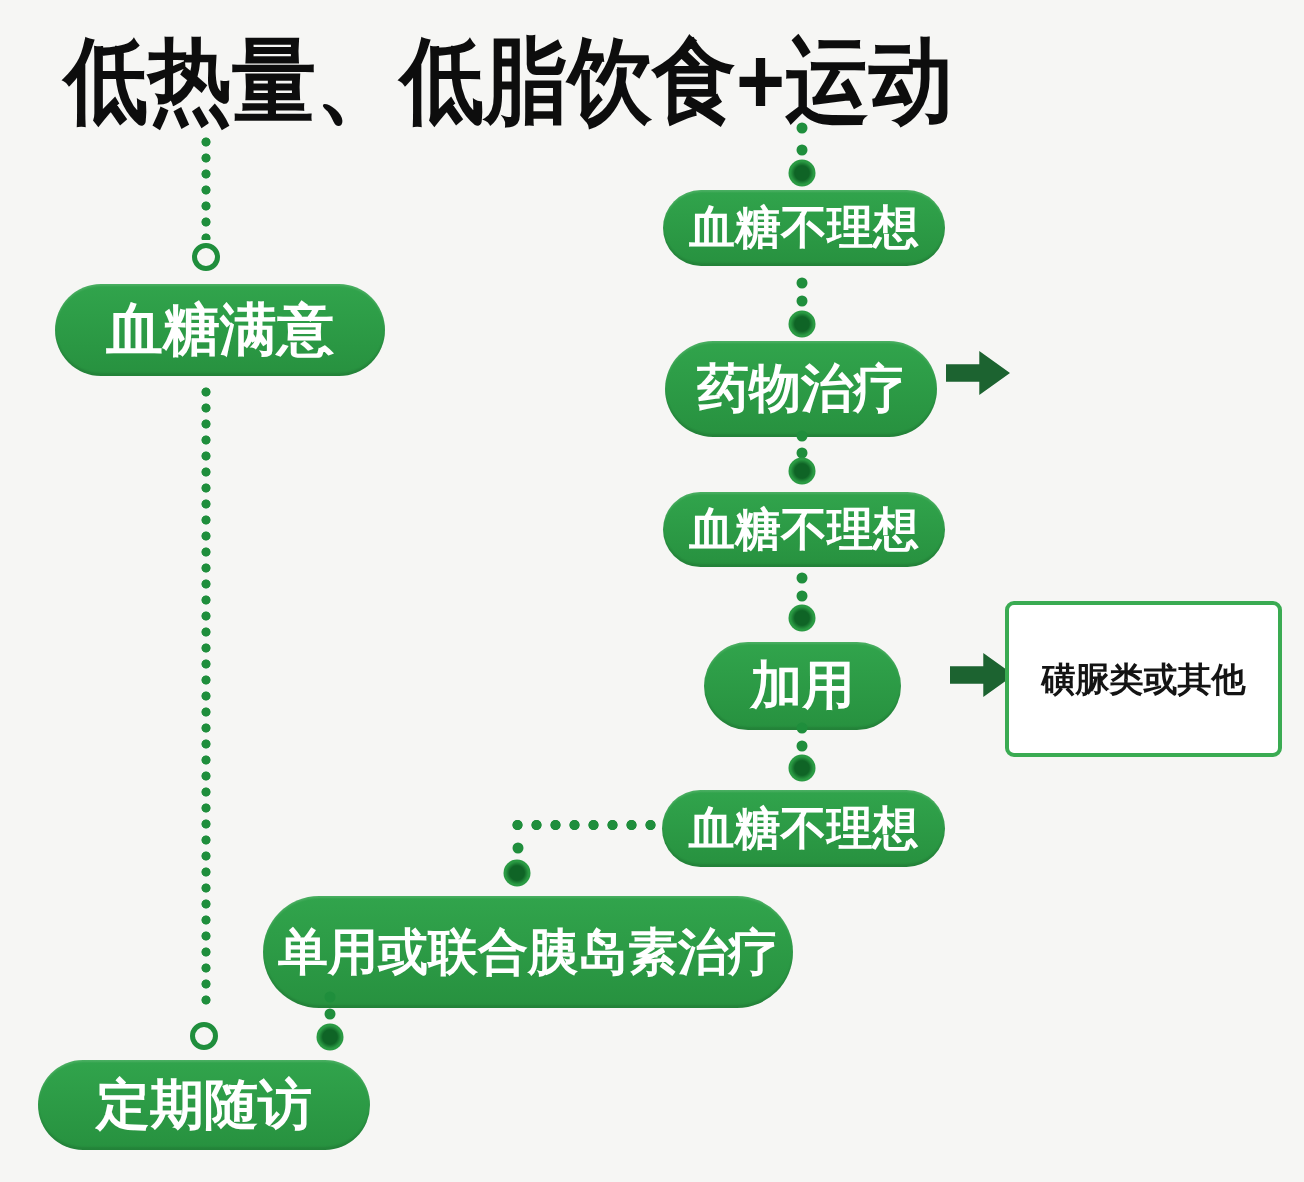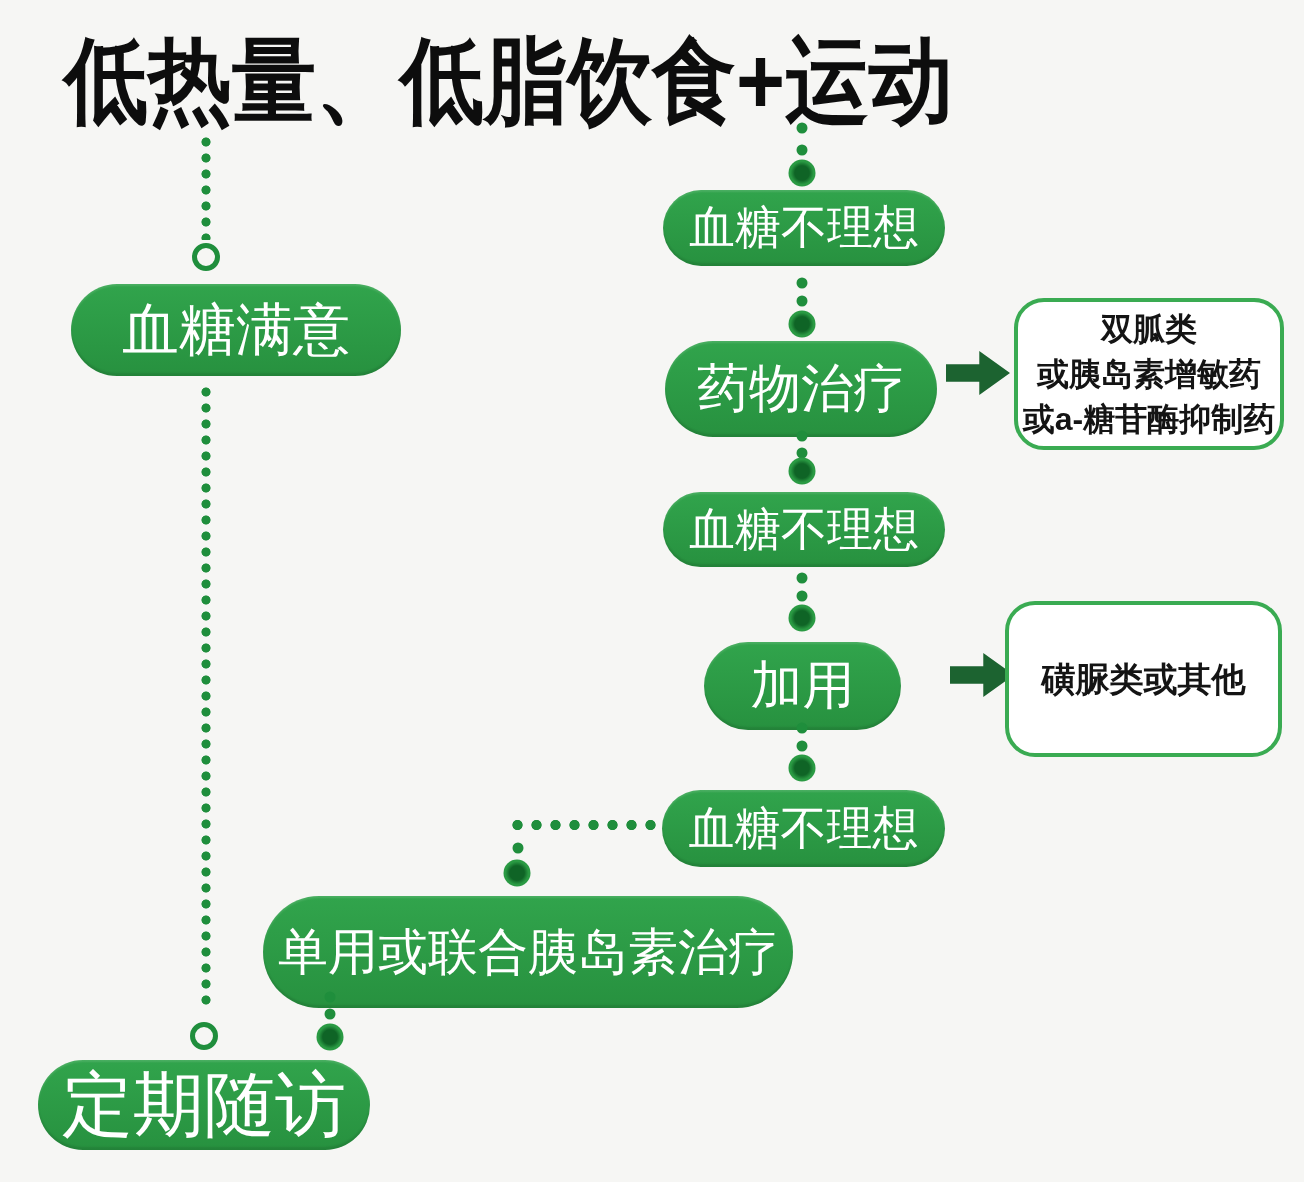--- a/index.html
+++ b/index.html
@@ -23,21 +23,21 @@
   }
   .title{
     position:absolute;left:64px;top:18px;
     font-size:84px;font-weight:900;color:var(--title-text);
     white-space:nowrap;letter-spacing:0px;
     transform:scaleY(1.12);transform-origin:top left;
   }
   .pill{
     position:absolute;display:flex;align-items:center;justify-content:center;
     background:linear-gradient(180deg,#31a44c 0%,var(--pill-green-dark) 100%);
-    border-radius:200px;color:var(--pill-text);font-weight:400;
+    border-radius:200px;color:var(--pill-text);font-weight:700;
     box-shadow:inset 0 -3px 2px rgba(0,0,0,0.10), inset 0 2px 2px rgba(255,255,255,0.12);
     white-space:nowrap;
   }
   .dot-sm{
     position:absolute;width:11px;height:11px;border-radius:50%;
     background:var(--dot-green);transform:translate(-50%,-50%);
   }
   .dot-lg{
     position:absolute;width:27px;height:27px;border-radius:50%;
     background:radial-gradient(circle at 50% 50%, var(--dot-dark) 0 38%, #2a9a43 60% 100%);
@@ -72,28 +72,28 @@
 </head>
 <body>
 
 <div class="canvas">
 
   <div class="title">低热量、低脂饮食+运动</div>
 
   <div class="vdots" style="left:206px;top:134px;height:106px;"></div>
   <div class="ring" style="left:206px;top:257px;"></div>
 
-  <div class="pill" style="left:71px;top:284px;width:330px;height:92px;font-size:57px;">
+  <div class="pill" style="left:55px;top:284px;width:330px;height:92px;font-size:57px;">
     <span>血糖满意</span>
   </div>
 
   <div class="vdots" style="left:206px;top:384px;height:622px;"></div>
   <div class="ring" style="left:204px;top:1036px;"></div>
 
-  <div class="pill" style="left:38px;top:1060px;width:332px;height:90px;font-size:71px;">
+  <div class="pill" style="left:38px;top:1060px;width:332px;height:90px;font-size:54px;">
     <span>定期随访</span>
   </div>
 
   <div class="dot-sm" style="left:802px;top:128px;"></div>
   <div class="dot-sm" style="left:802px;top:150px;"></div>
   <div class="dot-lg" style="left:802px;top:173px;"></div>
 
   <div class="pill" style="left:663px;top:190px;width:282px;height:76px;font-size:46px;">
     <span>血糖不理想</span>
   </div>
@@ -101,45 +101,40 @@
   <div class="dot-sm" style="left:802px;top:283px;"></div>
   <div class="dot-sm" style="left:802px;top:301px;"></div>
   <div class="dot-lg" style="left:802px;top:324px;"></div>
 
   <div class="pill" style="left:665px;top:341px;width:272px;height:96px;font-size:52px;">
     <span>药物治疗</span>
   </div>
 
   <div class="arrow" style="left:946px;top:350px;width:64px;height:46px;"></div>
 
-  <div class="sidebox" style="left:1014px;top:298px;width:270px;height:152px;font-size:32px;line-height:45px;">
-    <div class="line">双胍类</div>
-    <div class="line">或胰岛素增敏药</div>
-    <div class="line">或a-糖苷酶抑制药</div>
-  </div>
 
   <div class="dot-sm" style="left:802px;top:436px;"></div>
   <div class="dot-sm" style="left:802px;top:453px;"></div>
   <div class="dot-lg" style="left:802px;top:471px;"></div>
 
   <div class="pill" style="left:663px;top:492px;width:282px;height:75px;font-size:46px;">
     <span>血糖不理想</span>
   </div>
 
   <div class="dot-sm" style="left:802px;top:578px;"></div>
   <div class="dot-sm" style="left:802px;top:596px;"></div>
   <div class="dot-lg" style="left:802px;top:618px;"></div>
 
   <div class="pill" style="left:704px;top:642px;width:197px;height:88px;font-size:52px;">
     <span>加用</span>
   </div>
 
   <div class="arrow" style="left:950px;top:652px;width:64px;height:46px;"></div>
 
-  <div class="sidebox" style="left:1005px;top:601px;width:277px;height:156px;font-size:34px;line-height:52px;">
+  <div class="sidebox" style="left:1005px;top:601px;width:277px;height:156px;font-size:34px;line-height:52px;border-radius:9px;">
     <div class="line">磺脲类或其他</div>
   </div>
 
   <div class="dot-sm" style="left:802px;top:728px;"></div>
   <div class="dot-sm" style="left:802px;top:746px;"></div>
   <div class="dot-lg" style="left:802px;top:768px;"></div>
 
   <div class="pill" style="left:662px;top:790px;width:283px;height:77px;font-size:46px;">
     <span>血糖不理想</span>
   </div>

